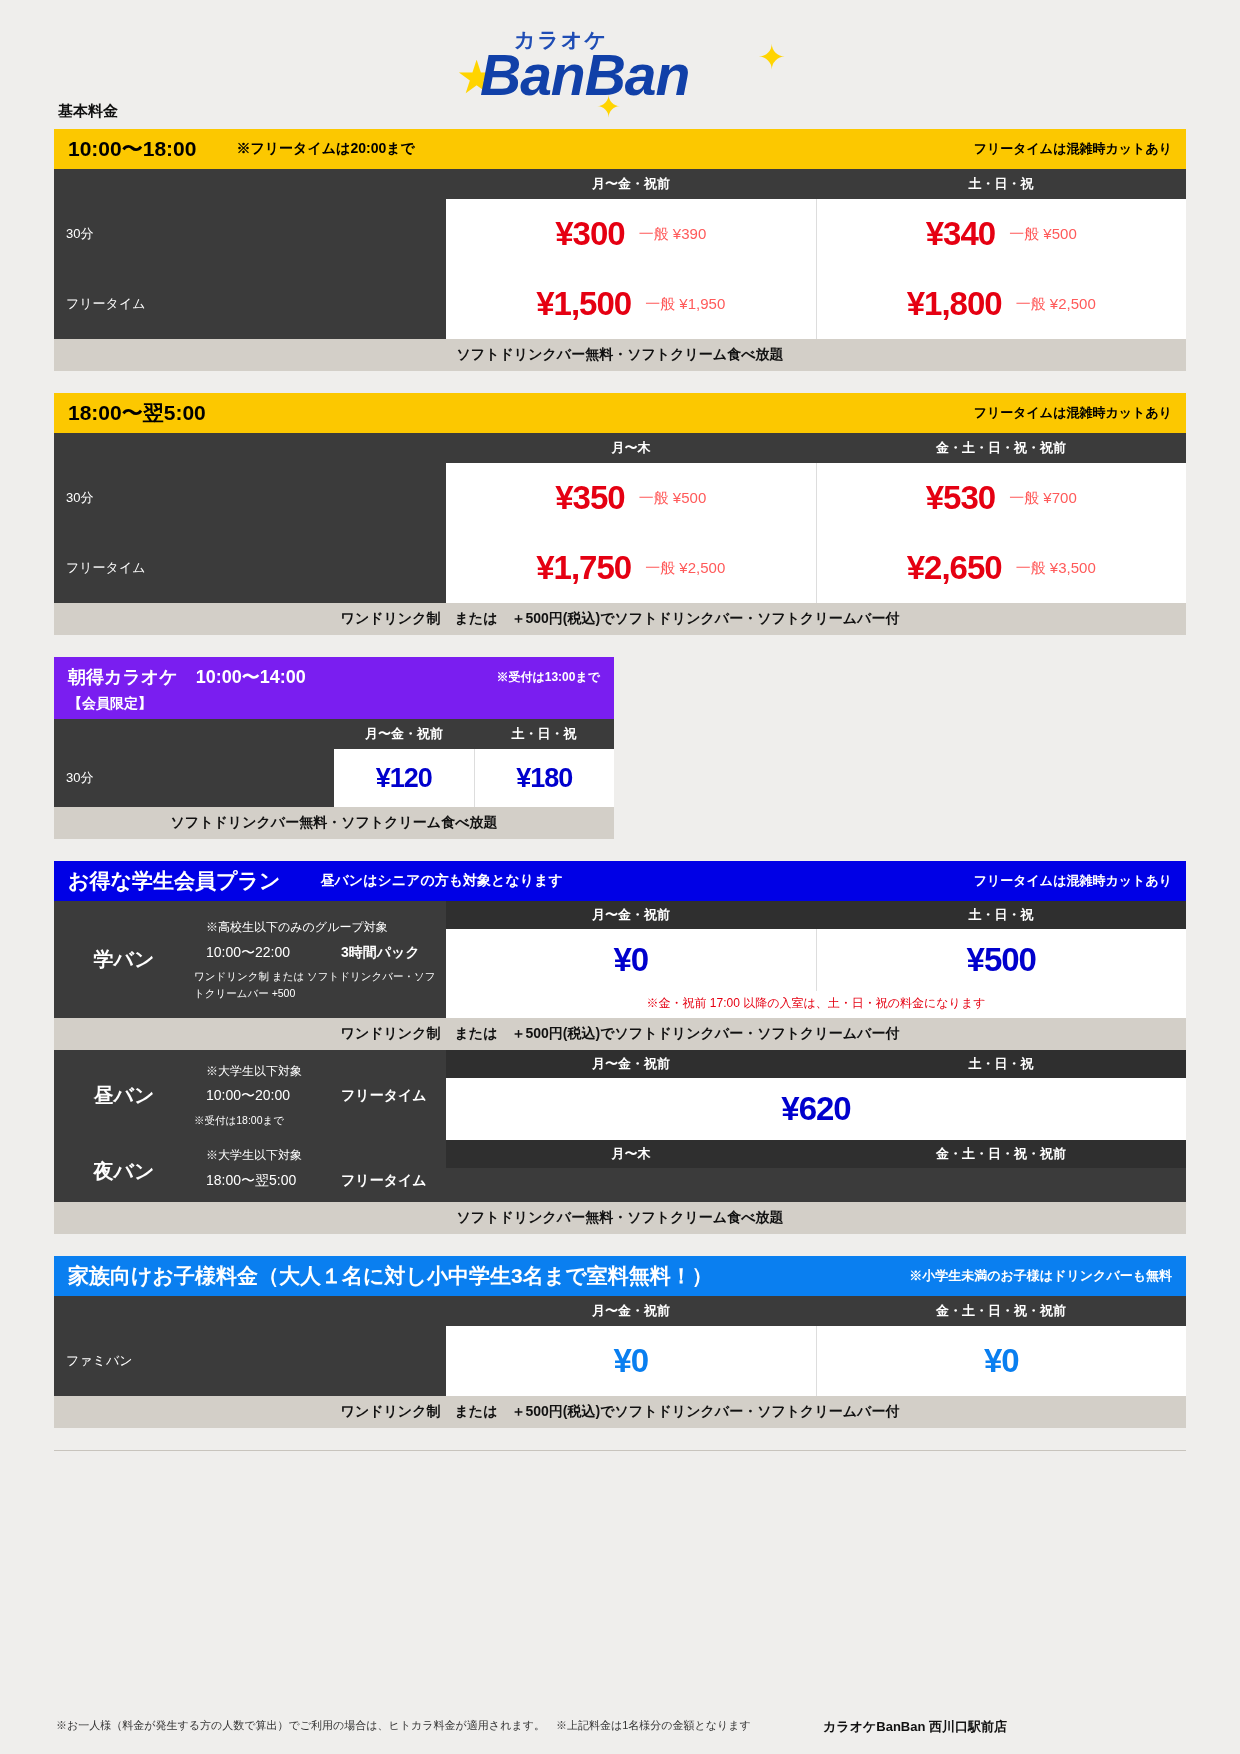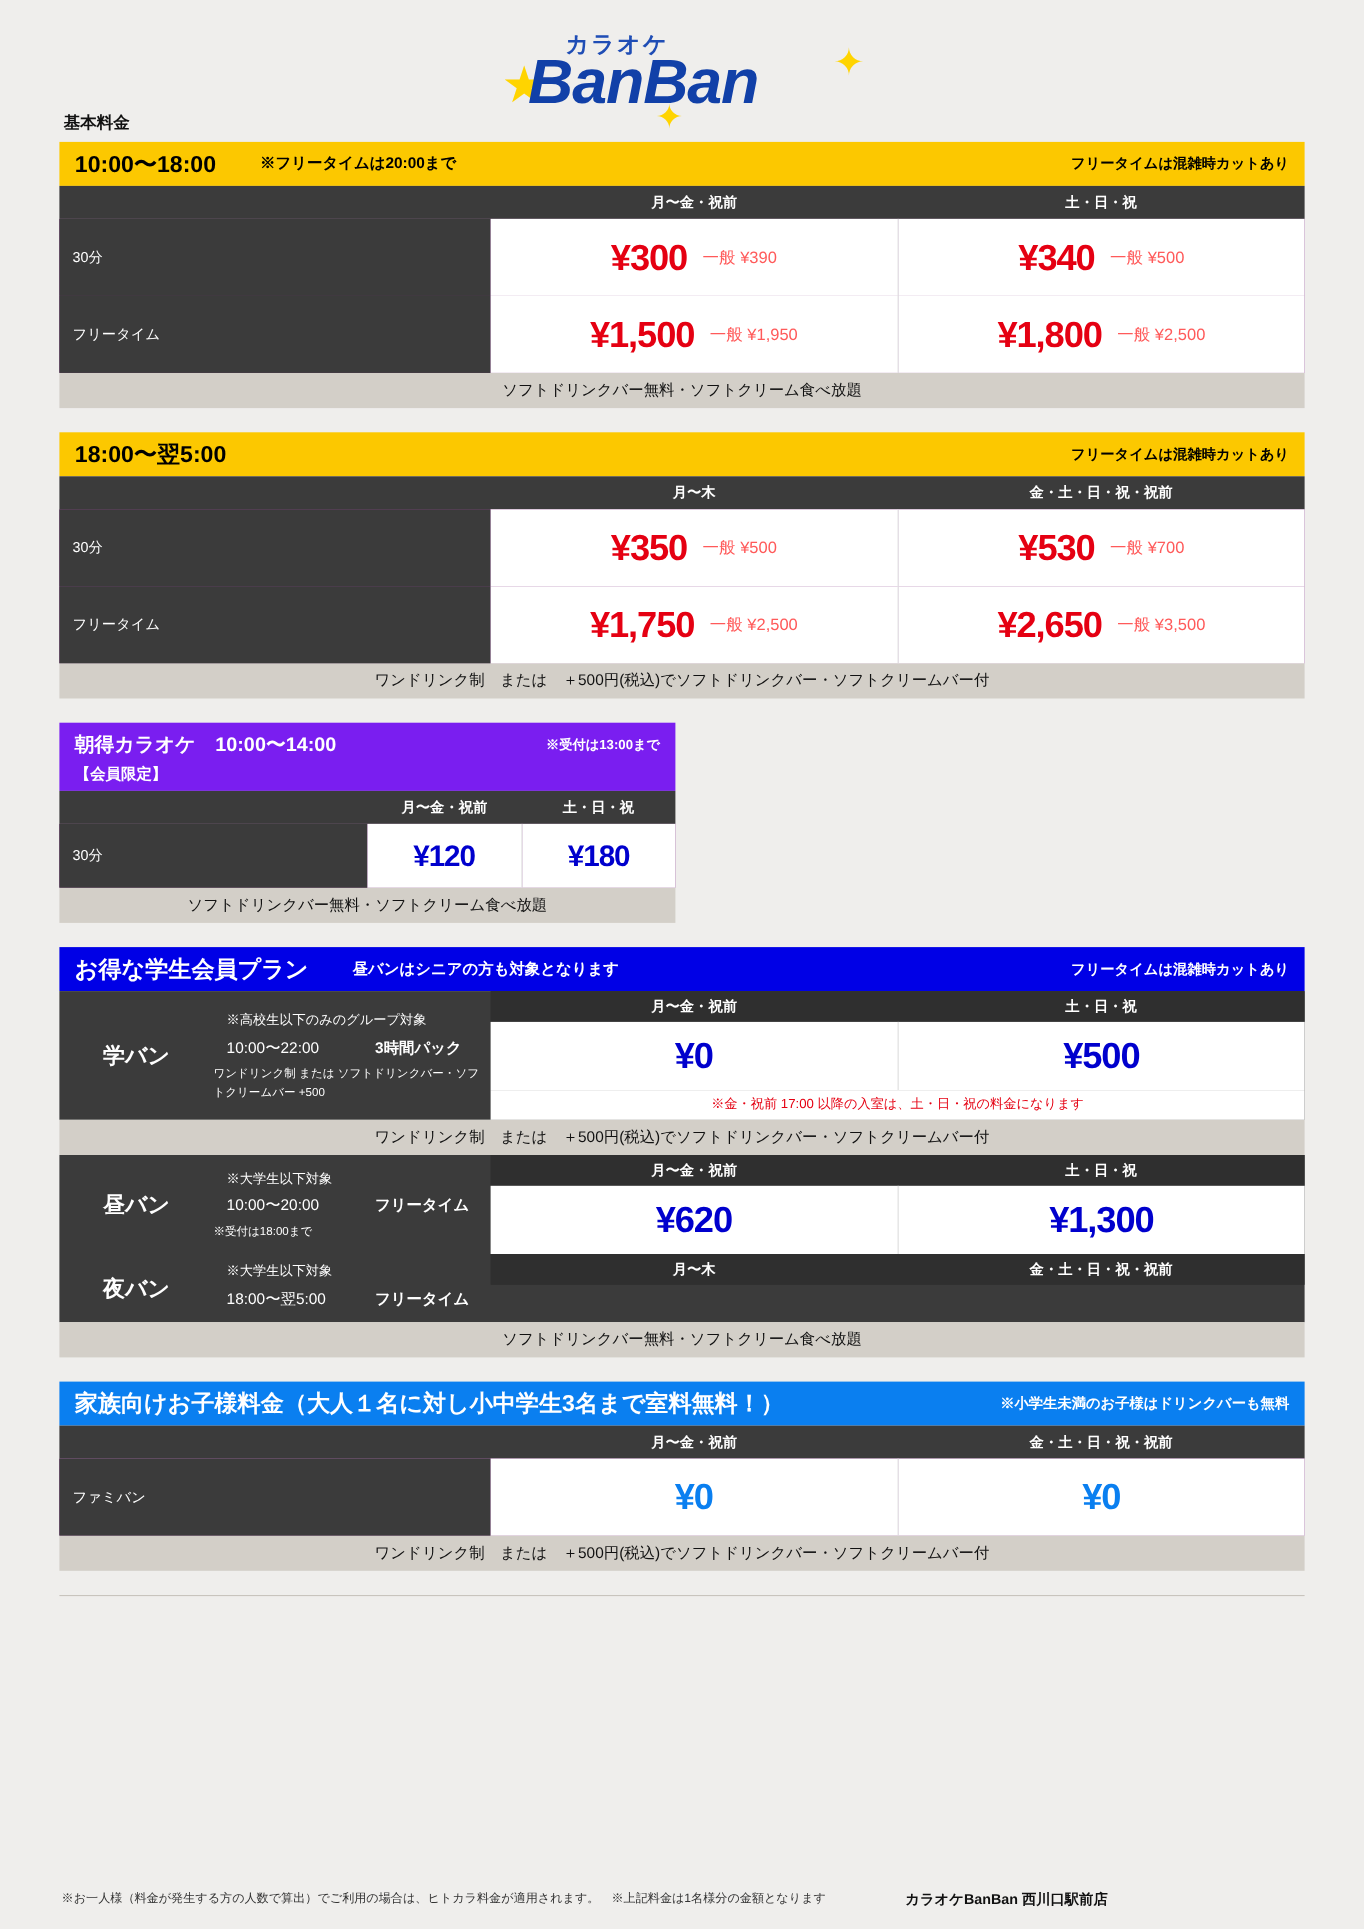--- a/index.html
+++ b/index.html
@@ -103,21 +103,21 @@
     align-items: center;
     font-size: 13px;
     font-weight: bold;
   }
   .hdr-row .sp { width: 392px; }
   .hdr-row .c  { flex: 1; text-align: center; }
 
   .data-row {
     display: flex;
     min-height: 70px;
-    background: #701a75;
+    background: #a16207;
   }
   .data-row .label {
     width: 392px;
     background: #3b3b3b;
     color: #fff;
     font-size: 13px;
     display: flex;
     align-items: center;
     padding-left: 12px;
     box-sizing: border-box;
@@ -141,21 +141,21 @@
   .price.blue { color: #0000cd; }
   .price.lblue { color: #0a7ff0; }
   .sub {
     font-size: 15px;
     color: #ff5a5a;
   }
   .note-row {
     background: #d3cfc8;
     text-align: center;
     font-size: 14px;
-    font-weight: normal;
+    font-weight: bold;
     padding: 7px 4px;
     color: #111;
   }
 
   
   .block.narrow { width: 560px; margin-left: 54px; }
   .block.narrow .bar {
     height: auto;
     display: block;
     padding: 8px 14px 6px 14px;
@@ -415,23 +415,20 @@
       </div>
       <div class="stu-right">
         <div class="stu-hdr">
           <div class="c">月〜金・祝前</div>
           <div class="c">土・日・祝</div>
         </div>
         <div class="stu-vals">
           <div class="c">
             <span class="price blue">¥620</span>
           </div>
-          <div class="c">
-            <span class="price blue">¥1,300</span>
-          </div>
         </div>
       </div>
     </div>
 
     <div class="stu-row">
       <div class="stu-left">
         <div class="stu-name">夜バン</div>
         <div class="stu-info">
           <div class="r1">※大学生以下対象</div>
           <div class="r2">

